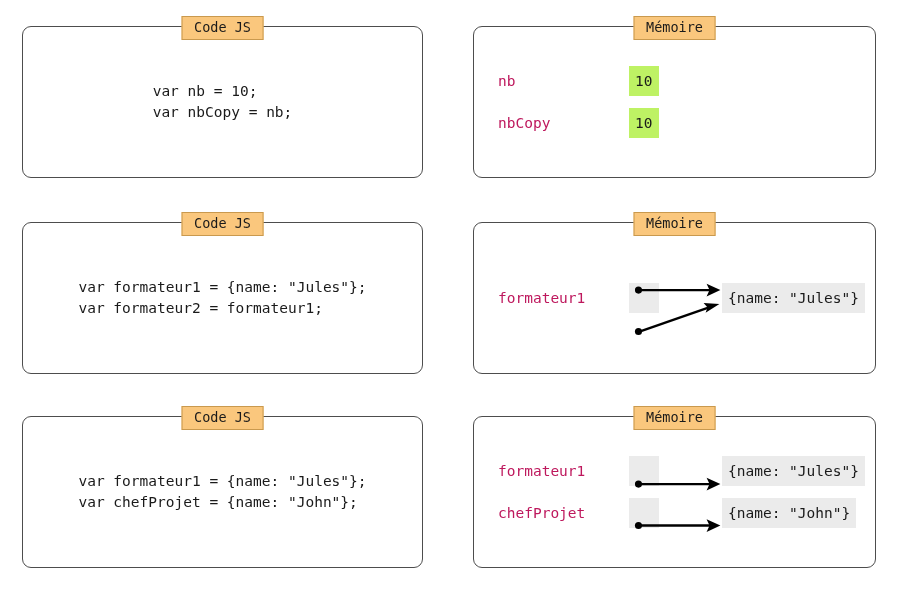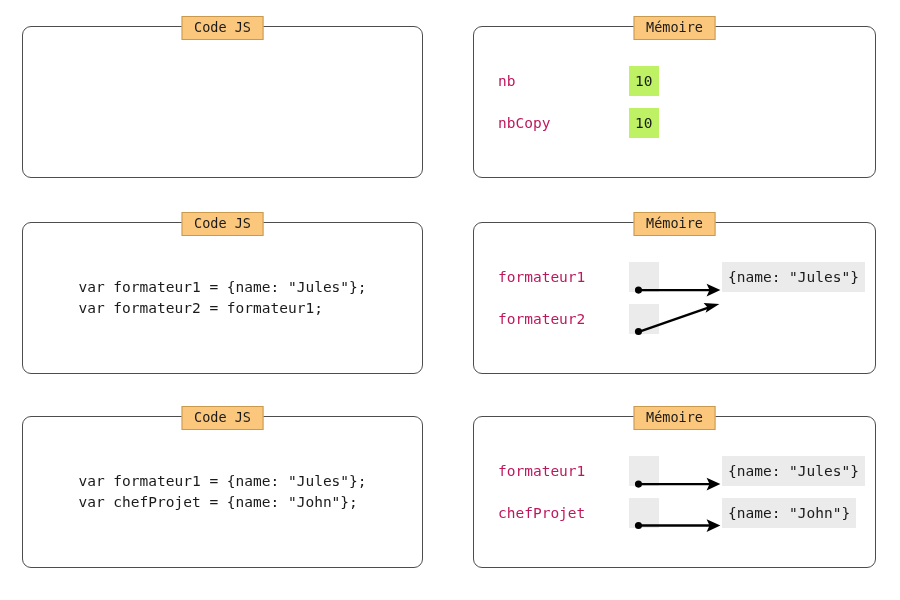--- a/index.html
+++ b/index.html
@@ -136,20 +136,24 @@
     overflow: visible;
   }
 </style>
 </head>
 <body>
 
 <div class="canvas">
 
   <div class="card" style="left:22px; top:26px; width:401px; height:152px;">
     <div class="badge">Code JS</div>
+    <div class="code-wrap">
+      <div class="code-block">var nb = 10;
+var nbCopy = nb;</div>
+    </div>
   </div>
 
   <div class="card" style="left:473px; top:26px; width:403px; height:152px;">
     <div class="badge">Mémoire</div>
     <div class="mem-rows">
       <div class="mem-row">
         <span class="mem-name">nb</span>
         <span class="mem-scalar">10</span>
       </div>
       <div class="mem-row">
@@ -167,24 +171,20 @@
     </div>
   </div>
 
   <div class="card" style="left:473px; top:222px; width:403px; height:152px;">
     <div class="badge">Mémoire</div>
     <div class="mem-rows">
       <div class="mem-row">
         <span class="mem-name">formateur1</span>
         <span class="mem-slot"></span>
         <span class="mem-obj">{name: "Jules"}</span>
-      </div>
-      <div class="mem-row">
-        <span class="mem-name">formateur2</span>
-        <span class="mem-slot"></span>
       </div>
     </div>
 
     <svg class="arrow-layer" viewBox="0 0 403 152">
 
       <circle cx="165" cy="68" r="3.6" fill="#000"></circle>
       <line x1="166" y1="68" x2="240" y2="68" stroke="#000" stroke-width="2.4"></line>
       <polygon points="248,68 234,61.5 237,68 234,74.5" fill="#000"></polygon>
 
       <circle cx="165" cy="110" r="3.6" fill="#000"></circle>

